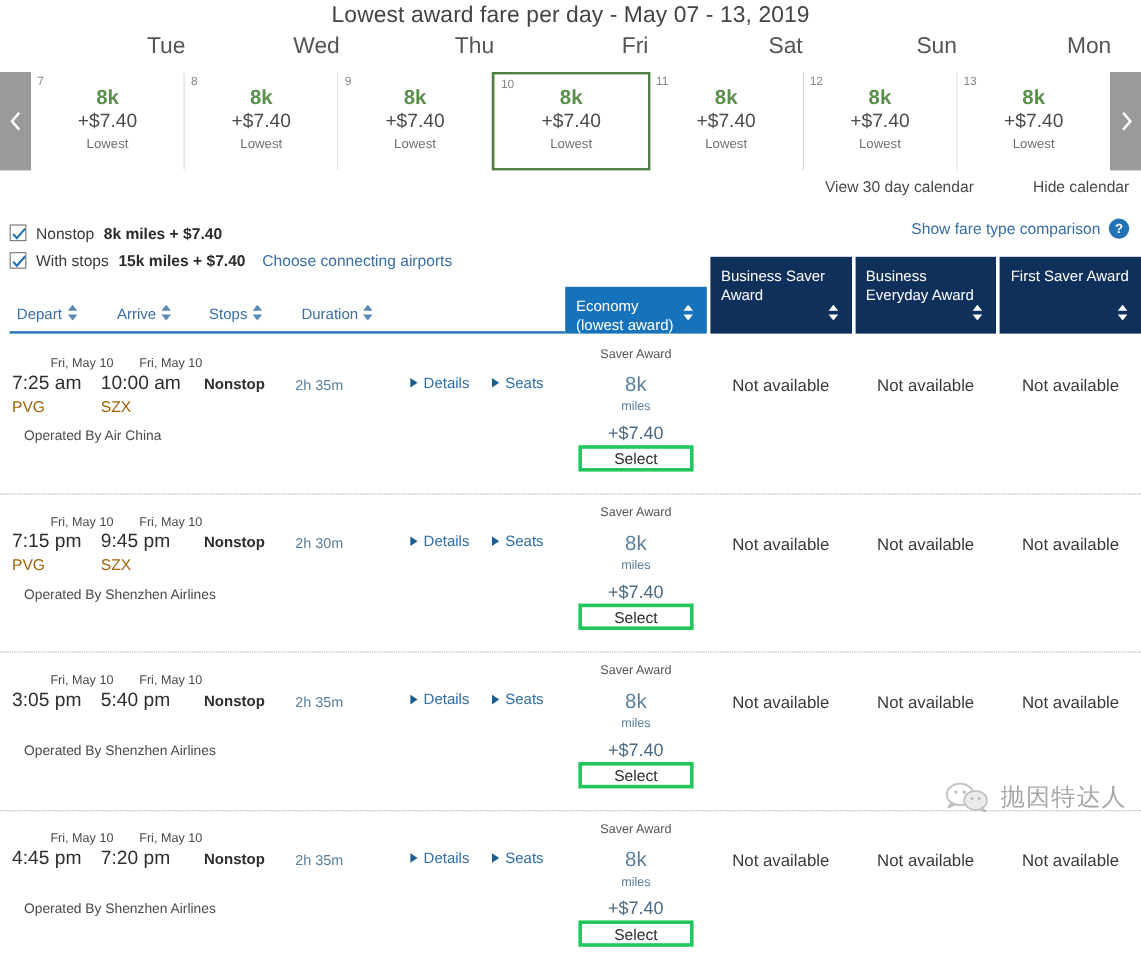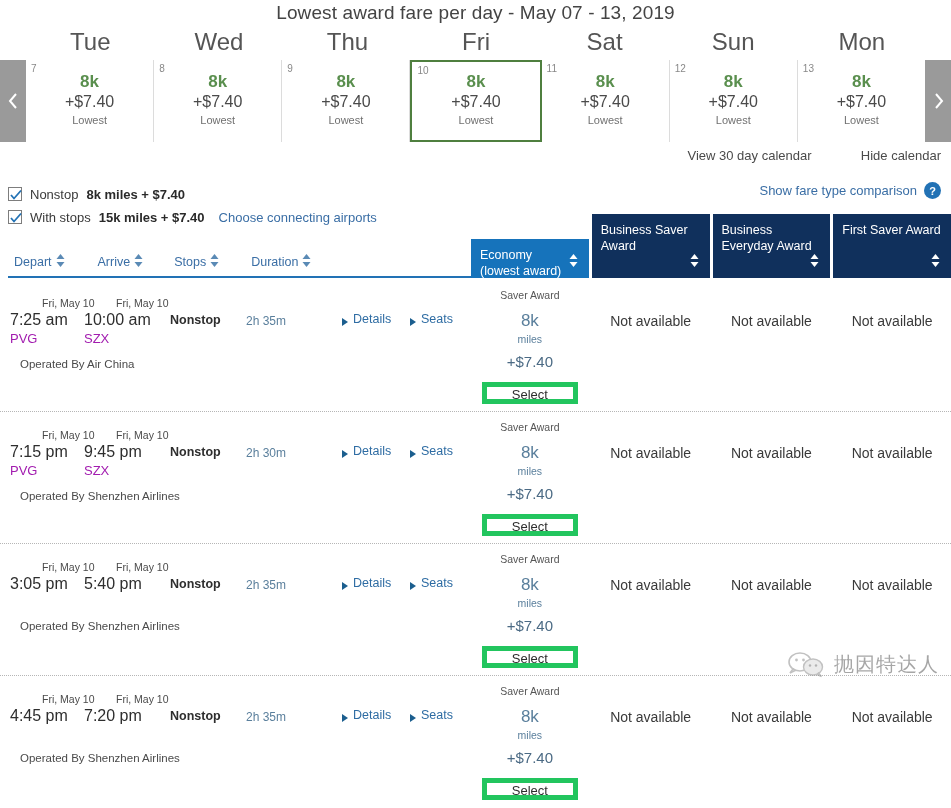--- a/index.html
+++ b/index.html
@@ -19,22 +19,22 @@
     font-size: 19px; color: #444444; font-weight: 400;
     letter-spacing: .1px;
   }
 
   
   .dow-row {
     position: absolute; left: 26px; top: 28px; width: 900px; height: 32px;
     display: flex;
   }
   .dow {
-    flex: 1 1 0; text-align: center;
-    font-size: 24px; color: #555555; font-weight: 400;
+    flex: 1 1 0; text-align: right;
+    font-size: 19px; color: #555555; font-weight: 400;
   }
 
   
   .cal-strip {
     position: absolute; left: 0; top: 60px; width: 951px; height: 82px;
     display: flex; background: #ffffff;
   }
   .cal-arrow {
     width: 26px; background: #9a9a9a; flex: 0 0 26px;
     display: flex; align-items: center; justify-content: center;
@@ -142,34 +142,34 @@
     position: absolute; left: 0; bottom: 0; width: 951px; height: 0;
     border-bottom: 1px dotted #b6b6b6;
   }
   .flight-row:last-child .sep { display: none; }
 
   .finfo { position: absolute; left: 10px; top: 16px; width: 460px; }
   .ftop { position: relative; height: 46px; }
   .seg { position: absolute; top: 0; }
   .seg .date { font-size: 10.5px; color: #4a4a4a; line-height: 1.35; padding-left: 32px; }
   .seg .time { font-size: 16px; color: #2e2e2e; line-height: 1.3; }
-  .seg .apt  { font-size: 13px; color: #a21caf; line-height: 1.25; }
+  .seg .apt  { font-size: 13px; color: #a16207; line-height: 1.25; }
   .seg-dep { left: 0; }
   .seg-arr { left: 74px; }
   .stops-cell {
     position: absolute; left: 160px; top: 17px;
     font-size: 12.5px; font-weight: bold; color: #2e2e2e;
   }
   .dur-cell {
     position: absolute; left: 236px; top: 18px;
     font-size: 12px; color: #5a7f9c;
   }
   .act {
     position: absolute; top: 16px;
-    display: flex; align-items: flex-end; gap: 5px;
+    display: flex; align-items: center; gap: 5px;
     font-size: 12.5px; color: #2e6ca3; cursor: pointer;
   }
   .act-details { left: 332px; }
   .act-seats   { left: 400px; }
   .tri { width: 0; height: 0; border-left: 6px solid #1b5e8e;
          border-top: 4.5px solid transparent; border-bottom: 4.5px solid transparent; }
   .operated {
     position: absolute; left: 10px; font-size: 11.5px; color: #4a4a4a;
   }
 
@@ -180,22 +180,22 @@
   }
   .fare-cell {
     flex: 1 1 0; display: flex; flex-direction: column;
     align-items: center;
   }
   .fare-cell .saver-label { font-size: 10.5px; color: #555555; margin-top: 9px; }
   .fare-cell .fm { font-size: 17px; color: #5a7f9c; margin-top: 11px; line-height: 1; }
   .fare-cell .fu { font-size: 10.5px; color: #5a7f9c; margin-top: 4px; }
   .fare-cell .ft { font-size: 15px; color: #4b6a84; margin-top: 8px; }
   .select-btn {
-    margin-top: 12px; width: 96px; height: 22px;
-    border: 5px solid #22c55e; background: #ffffff;
+    margin-top: 1px; width: 96px; height: 22px;
+    border: 3px solid #22c55e; background: #ffffff;
     font-size: 13px; color: #2e2e2e;
     font-family: "Liberation Sans", sans-serif;
     cursor: pointer;
   }
   .na { font-size: 14px; color: #3a3a3a; margin-top: 33px; }
 
   
   .watermark {
     position: absolute; right: 12px; bottom: 18px;
     display: flex; align-items: center; gap: 9px;

